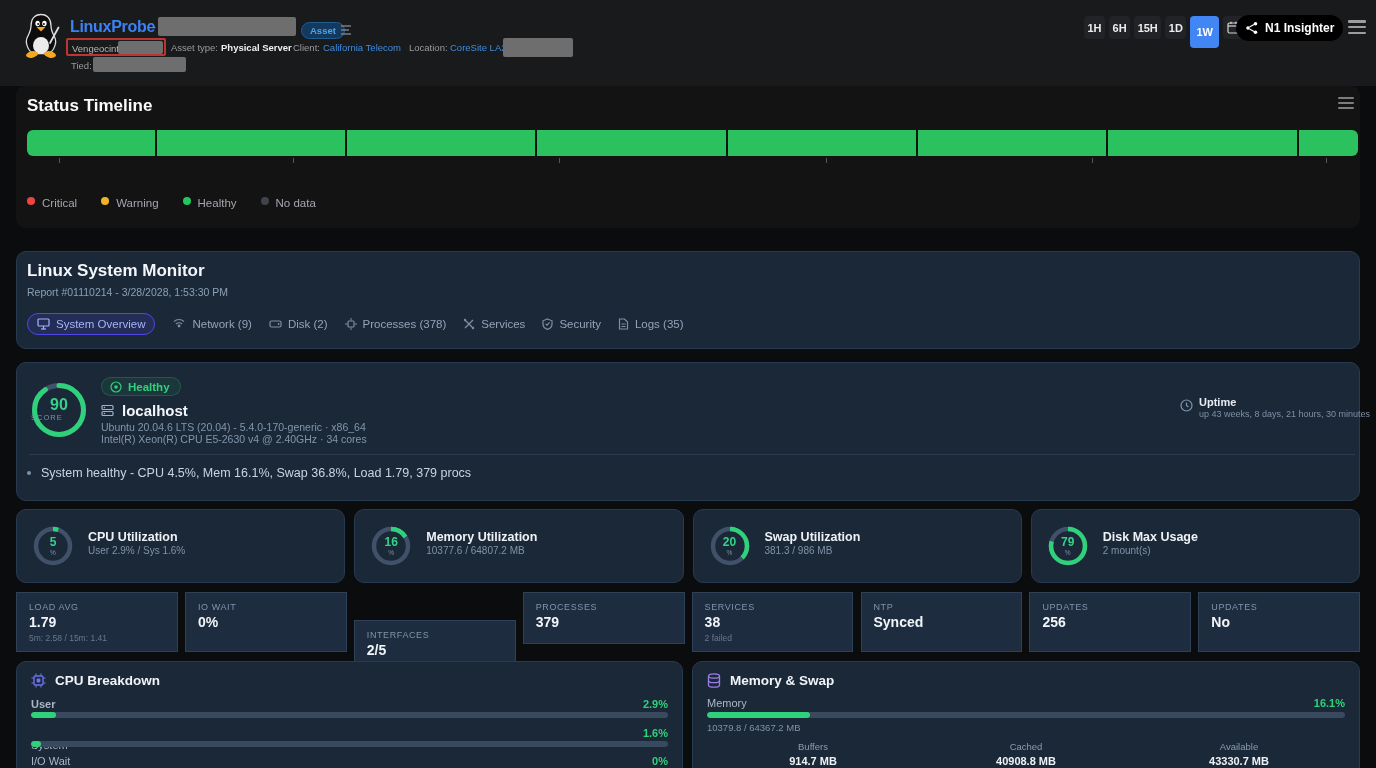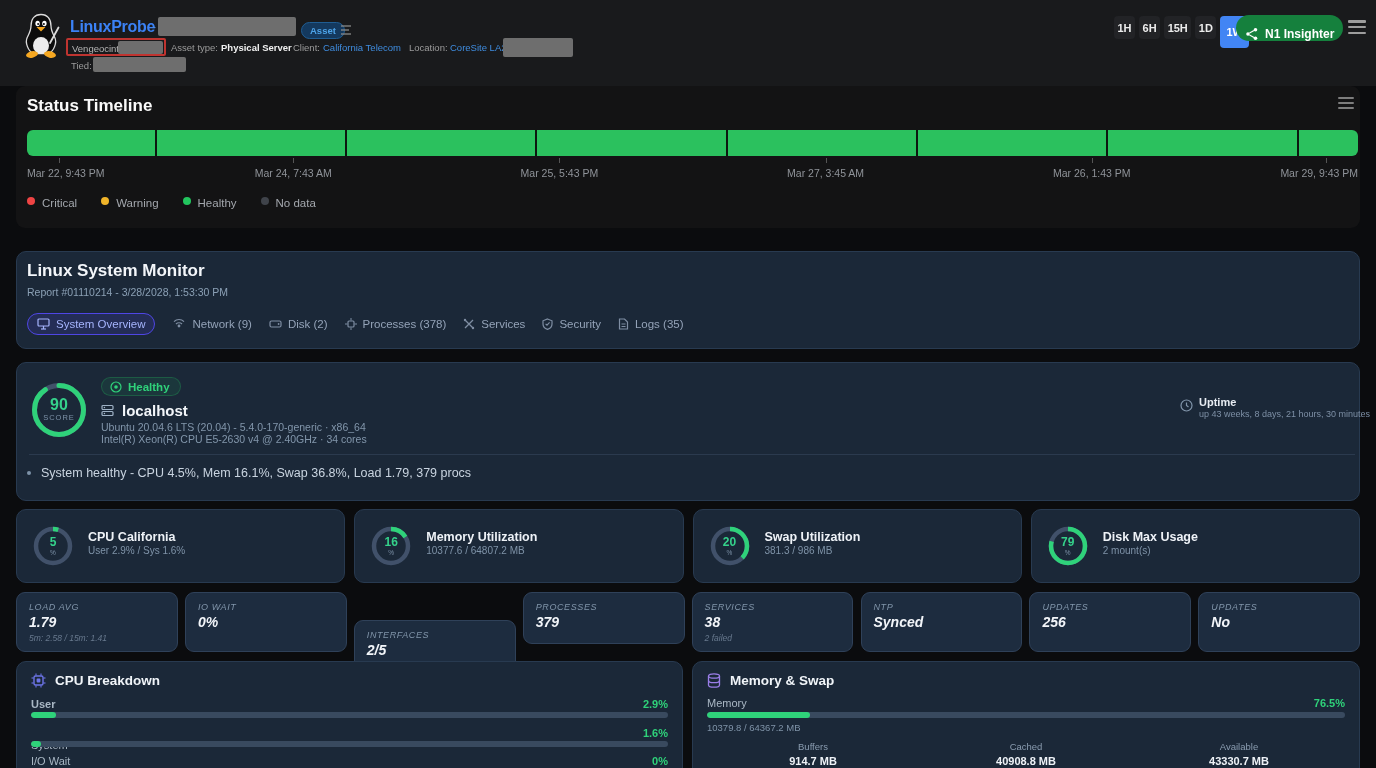--- a/index.html
+++ b/index.html
@@ -19,25 +19,25 @@
   .redbox { position:absolute; left:66px; top:38px; width:100px; height:18px; border:2px solid #bf3430; border-radius:2px; }
   .m-label { color:#9b9b9b; }
   .m-val-w { color:#f0f0f0; font-weight:bold; }
   .m-val-b { color:#3f8de0; }
   .r-box2 { left:118px; top:41px; width:45px; height:13px; }
   .r-box3 { left:503px; top:38px; width:70px; height:19px; }
   .r-box4 { left:93px; top:57px; width:93px; height:15px; }
   .hmeta { position:absolute; font-size:9.5px; white-space:nowrap; }
   .pos-meta1 { left:72px; top:43px; font-size:9.5px; color:#b5b5b5; }
   .pos-tied { left:71px; top:60px; color:#9b9b9b; }
-  .ranges { position:absolute; left:1084px; top:16px; display:flex; gap:4px;margin-left:30px; }
+  .ranges { position:absolute; left:1084px; top:16px; display:flex; gap:4px; }
   .range-btn { height:23px; padding:0 3.5px; background:#222326; border-radius:4px; color:#ececec; font-size:11px; font-weight:bold; display:flex; align-items:center; justify-content:center; cursor:pointer; }
   .range-btn.active { background:#4285f4; color:#fff; padding:16px 6px; }
   .cal-btn { width:21px; height:23px; background:#222326; border-radius:4px; display:flex; align-items:center; justify-content:center; color:#d6d6d6; }
-  .insighter { position:absolute; left:1236px; top:15px; height:26px; padding:0 9px; background:#15803d; border-radius:13px; display:flex; align-items:flex-end; gap:6px; color:#fff; font-size:12px; font-weight:bold; }
+  .insighter { position:absolute; left:1236px; top:15px; height:26px; padding:0 9px; background:#000000; border-radius:13px; display:flex; align-items:center; gap:6px; color:#fff; font-size:12px; font-weight:bold; }
   .burger { position:absolute; left:1348px; top:20px; width:18px; height:14px; display:flex; flex-direction:column; justify-content:space-between; }
   .burger span { display:block; height:2.5px; background:#9d9d9d; border-radius:1px; }
 
   
   .card-dark { position:absolute; background:#131314; border-radius:9px; }
   .card-blue { position:absolute; background:#1b2838; border:1px solid #283a50; border-radius:10px; }
 
   
   .tl-title { position:absolute; left:27px; top:96px; font-size:17px; font-weight:bold; color:#fafafa; }
   .tl-menu { position:absolute; left:1338px; top:97px; width:16px; height:12px; display:flex; flex-direction:column; justify-content:space-between; }
@@ -57,21 +57,21 @@
   .mon-report { position:absolute; left:27px; top:286px; font-size:10.5px; color:#8ba0b5; }
   .tabs { position:absolute; left:27px; top:311px; display:flex; gap:17px; align-items:center; height:25px; }
   .tab { display:flex; align-items:center; gap:6px; color:#94a3b8; font-size:11.5px; white-space:nowrap; cursor:pointer; }
   .tab .ico { display:flex; color:#7f8ea3; }
   .tab.active { background:rgba(80,72,229,0.18); border:1px solid #4f46e5; color:#a5b4fc; border-radius:13px; padding:4px 9px; }
   .tab.active .ico { color:#a5b4fc; }
 
   
   .score-ring { position:absolute; left:31px; top:382px; width:56px; height:56px; }
   .score-num { position:absolute; left:31px; top:396px; width:56px; text-align:center; font-size:16px; font-weight:bold; color:#35d28b; }
-  .score-lab { position:absolute; left:31px; top:413px; width:56px; text-align:center; font-size:7.5px; color:#7d92a8; letter-spacing:1px; }
+  .score-lab { position:absolute; left:31px; top:413px; width:56px; text-align:left; font-size:7.5px; color:#7d92a8; letter-spacing:1px; }
   .badge { position:absolute; left:101px; top:377px; height:19px; padding:0 10px 0 8px; background:rgba(34,197,94,0.10); border:1px solid rgba(34,197,94,0.25); border-radius:10px; display:flex; align-items:center; gap:6px; color:#2fd27a; font-size:11.5px; font-weight:bold; }
   .host-row { position:absolute; left:101px; top:402px; display:flex; align-items:center; gap:8px; }
   .host-row .ico { color:#9fb2c6; display:flex; }
   .host-name { font-size:15px; font-weight:bold; color:#f3f6fa; }
   .os-line { position:absolute; left:101px; top:421px; font-size:10.5px; color:#8296ab; }
   .cpu-line { position:absolute; left:101px; top:433px; font-size:10.5px; color:#8296ab; }
   .uptime-ico { position:absolute; left:1180px; top:399px; color:#8296ab; }
   .uptime-lab { position:absolute; left:1199px; top:396px; font-size:11px; font-weight:bold; color:#e7ecf2; }
   .uptime-val { position:absolute; left:1199px; top:409px; font-size:9px; color:#7d8fa5; white-space:nowrap; }
   .hdivider { position:absolute; left:29px; top:454px; width:1326px; height:1px; background:#2b3a4e; }
@@ -79,21 +79,21 @@
   .summary .dot { width:4px; height:4px; border-radius:50%; background:#7d92a8; }
 
   
   .gauge-ring { position:absolute; width:42px; height:42px; }
   .g-val { position:absolute; width:42px; text-align:center; font-size:12px; font-weight:bold; color:#35d28b; }
   .g-unit { position:absolute; width:42px; text-align:center; font-size:6.5px; color:#7d92a8; }
   .g-title { position:absolute; font-size:12.5px; font-weight:bold; color:#eef2f7; white-space:nowrap; }
   .g-sub { position:absolute; font-size:10px; color:#7f93a8; white-space:nowrap; }
 
   
-  .stat-card { position:absolute; background:#1d2c3f; border:1px solid #2f4159; border-radius:9px;font-style:italic; }
+  .stat-card { position:absolute; background:#1d2c3f; border:1px solid #2f4159; border-radius:0; }
   .s-label { position:absolute; left:12px; top:9px; font-size:9px; letter-spacing:0.6px; color:#8195aa; }
   .s-value { position:absolute; left:12px; top:21px; font-size:14px; font-weight:bold; color:#f2f5f9; }
   .s-sub { position:absolute; left:12px; top:40px; font-size:8.5px; color:#68798e; white-space:nowrap; }
 
   
   .b-title { position:absolute; display:flex; align-items:center; gap:9px; font-size:13.5px; font-weight:bold; color:#f0f4f8; }
   .b-row-label { position:absolute; font-size:11px; color:#aab8c5; }
   .b-row-val { position:absolute; font-size:11px; font-weight:bold; color:#2fd27a; text-align:right; }
   .b-bar { position:absolute; height:6px; background:#394a5f; border-radius:3px; overflow:hidden; }
   .b-bar i { display:block; height:6px; background:#2fd27a; border-radius:3px; }
@@ -193,28 +193,20 @@
       <div class="tl-divider" style="left: 95.4%;"></div>
     </div>
   <div class="tl-ticks" id="tl-ticks">
       <div class="tl-tick" style="left: 2.4%;"></div>
       <div class="tl-tick" style="left: 20%;"></div>
       <div class="tl-tick" style="left: 40%;"></div>
       <div class="tl-tick" style="left: 60%;"></div>
       <div class="tl-tick" style="left: 80%;"></div>
       <div class="tl-tick" style="left: 97.6%;"></div>
     </div>
-  <div class="tl-labels" id="tl-labels">
-      <div class="tl-label" style="left: 0px;">Mar 22, 9:43 PM</div>
-      <div class="tl-label" style="left: 20%; transform: translateX(-50%);">Mar 24, 7:43 AM</div>
-      <div class="tl-label" style="left: 40%; transform: translateX(-50%);">Mar 25, 5:43 PM</div>
-      <div class="tl-label" style="left: 60%; transform: translateX(-50%);">Mar 27, 3:45 AM</div>
-      <div class="tl-label" style="left: 80%; transform: translateX(-50%);">Mar 26, 1:43 PM</div>
-      <div class="tl-label" style="right: 0px;">Mar 29, 9:43 PM</div>
-    </div>
   <div class="tl-legend" id="tl-legend">
       <div class="leg-item">
         <span class="leg-dot" style="background:#ef4444"></span>
         <span>Critical</span>
       </div>
       <div class="leg-item">
         <span class="leg-dot" style="background:#f0b429"></span>
         <span>Warning</span>
       </div>
       <div class="leg-item">
@@ -345,21 +337,21 @@
     </div>
 
   <div id="gauges">
       <div class="card-blue" style="left: 16px; top: 509px; width: 329.25px; height: 74px;"></div>
       <svg class="gauge-ring" viewBox="0 0 42 42" style="left: 32px; top: 525px;">
         <circle cx="21" cy="21" r="17" fill="none" stroke="#41516a" stroke-width="4.5"></circle>
         <circle cx="21" cy="21" r="17" fill="none" stroke="#2fd27a" stroke-width="4.5" transform="rotate(-90 21 21)" stroke-dasharray="5.340707511102649 101.47344271095032"></circle>
       </svg>
       <div class="g-val" style="left: 32px; top: 535px;">5</div>
       <div class="g-unit" style="left: 32px; top: 549px;">%</div>
-      <div class="g-title" style="left: 88px; top: 530px;">CPU California</div>
+      <div class="g-title" style="left: 88px; top: 530px;">CPU Utilization</div>
       <div class="g-sub" style="left: 88px; top: 545px;">User 2.9% / Sys 1.6%</div>
       <div class="card-blue" style="left: 354.25px; top: 509px; width: 329.25px; height: 74px;"></div>
       <svg class="gauge-ring" viewBox="0 0 42 42" style="left: 370.25px; top: 525px;">
         <circle cx="21" cy="21" r="17" fill="none" stroke="#41516a" stroke-width="4.5"></circle>
         <circle cx="21" cy="21" r="17" fill="none" stroke="#2fd27a" stroke-width="4.5" transform="rotate(-90 21 21)" stroke-dasharray="17.090264035528477 89.7238861865245"></circle>
       </svg>
       <div class="g-val" style="left: 370.25px; top: 535px;">16</div>
       <div class="g-unit" style="left: 370.25px; top: 549px;">%</div>
       <div class="g-title" style="left: 426.25px; top: 530px;">Memory Utilization</div>
       <div class="g-sub" style="left: 426.25px; top: 545px;">10377.6 / 64807.2 MB</div>
@@ -456,21 +448,21 @@
   <div class="card-blue" style="left:692px; top:661px; width:668px; height:140px;"></div>
   <div class="b-title" style="left:707px; top:673px;">
     <svg width="14" height="15" viewBox="0 0 14 15">
         <ellipse cx="7" cy="3" rx="5.5" ry="2.2" fill="none" stroke="#9a7ee8" stroke-width="1.3"></ellipse>
         <path d="M1.5 3 V12 c0 1.2 2.5 2.2 5.5 2.2 s5.5 -1 5.5 -2.2 V3" fill="none" stroke="#9a7ee8" stroke-width="1.3"></path>
         <path d="M1.5 7.5 c0 1.2 2.5 2.2 5.5 2.2 s5.5 -1 5.5 -2.2" fill="none" stroke="#9a7ee8" stroke-width="1.3"></path>
       </svg>
     <span>Memory &amp; Swap</span>
   </div>
   <div class="b-row-label" style="left:707px; top:697px;">Memory</div>
-  <div class="b-row-val" style="left:1200px; top:697px; width:145px;">76.5%</div>
+  <div class="b-row-val" style="left:1200px; top:697px; width:145px;">16.1%</div>
   <div class="b-bar" style="left:707px; top:712px; width:638px;">
       <i id="mem-fill" style="width: 16.1%;"></i>
     </div>
   <div class="m-sub" style="left:707px; top:722px;">10379.8 / 64367.2 MB</div>
   <div class="m-col" style="left:707px; top:741px; width:212px;">
     <div class="cl">Buffers</div>
     <div class="cv">914.7 MB</div>
   </div>
   <div class="m-col" style="left:920px; top:741px; width:212px;">
     <div class="cl">Cached</div>

